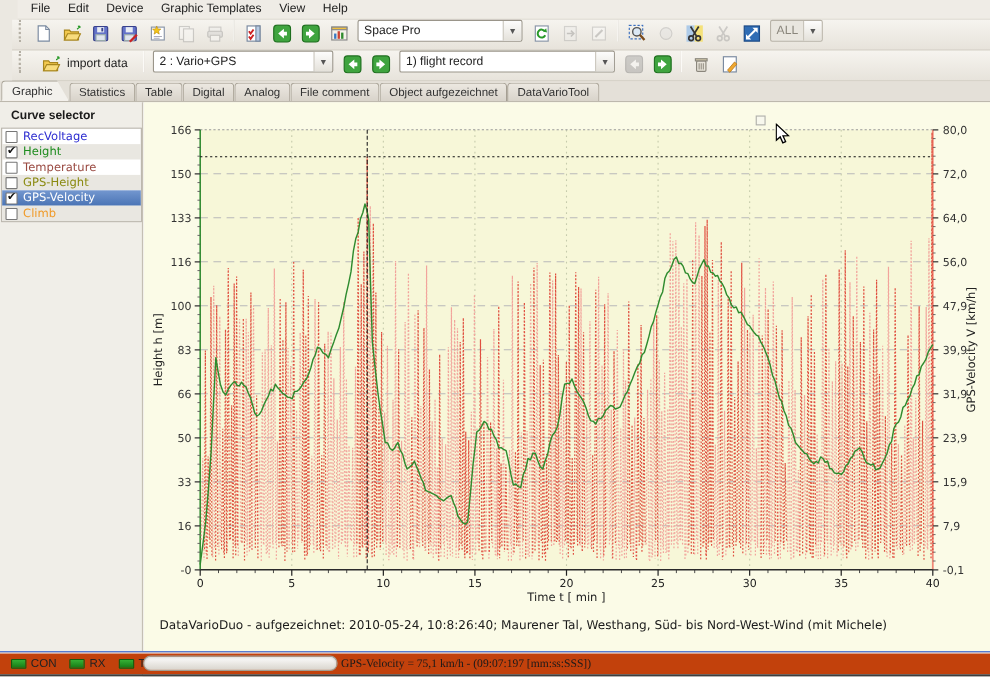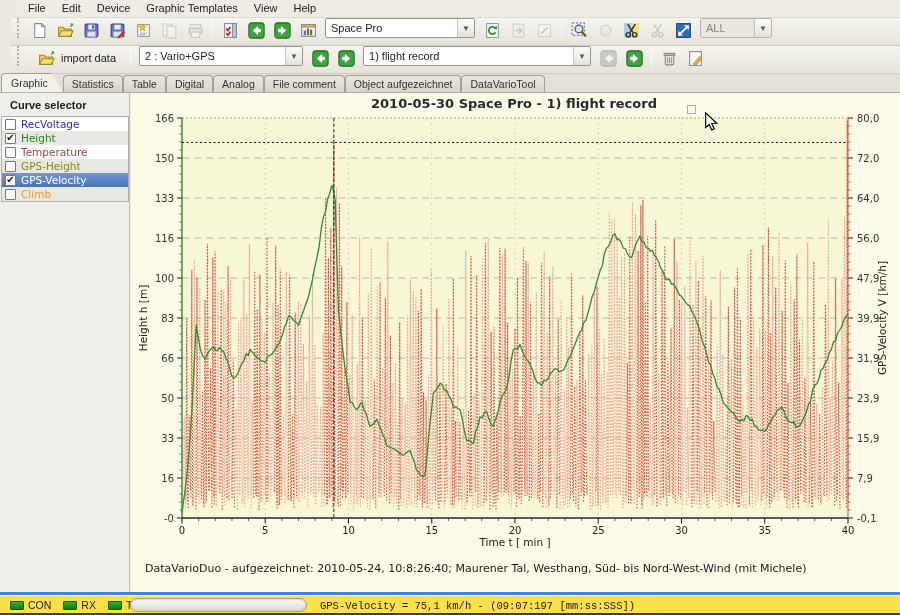--- a/index.html
+++ b/index.html
@@ -46,28 +46,28 @@
   .cbx{width:11px;height:11px;background:#fff;border:1px solid #777;border-radius:1px;margin-right:5px;
     display:flex;align-items:center;justify-content:center;font-size:10px;line-height:10px;color:#111;flex:0 0 auto}
   .chartpanel{position:absolute;left:131px;top:0;width:769px;height:499px;background:#fbfbe7}
   .ctitle{position:absolute;left:50px;top:3px;width:666px;text-align:center;font-family:"DejaVu Sans",sans-serif;
     font-size:13px;font-weight:bold;color:#2a2a2a}
   #chartsvg{position:absolute;left:0;top:0;font-family:"DejaVu Sans",sans-serif}
   .cfooter{position:absolute;left:14px;top:469px;font-family:"DejaVu Sans",sans-serif;font-size:11px;color:#1a1a1a;white-space:nowrap}
   .float-square{position:absolute;left:556px;top:12px;width:9px;height:9px;border:1px solid #b0b0a8;background:#f8f8ee}
   .cursor{position:absolute;left:574px;top:19px;z-index:5}
   
-  .statusbar{position:absolute;left:0;top:592px;width:100%;height:21px;background:#fde047;
-    border-top:3px solid #3b82f6;box-shadow:inset 0 1px 0 #fbfaf7}
+  .statusbar{position:absolute;left:0;top:592px;width:100%;height:21px;background:#c2410c;
+    border-top:1px solid #3b82f6;box-shadow:inset 0 1px 0 #fbfaf7}
   .leds{position:absolute;left:10px;top:4px;display:flex;align-items:center}
   .led{width:14px;height:9px;background:linear-gradient(#35b035,#157a15);border:1px solid #0f5c0f;border-radius:1px;margin-right:4px}
   .ledlab{margin-right:12px;font-size:10.5px;color:#222}
   .pbar{position:absolute;left:130px;top:3px;width:177px;height:14px;border:1px solid #a39e93;border-radius:7px;
     background:linear-gradient(#fdfdfd,#d9d5cd);box-shadow:inset 0 1px 2px rgba(0,0,0,.15)}
-  .smsg{position:absolute;left:320px;top:5px;font-size:10.5px;color:#1a1a1a;font-family:Liberation Mono, monospace}
+  .smsg{position:absolute;left:310px;top:5px;font-size:10.5px;color:#1a1a1a;font-family:Liberation Serif, serif}
   .winedge{position:absolute;left:0;bottom:0;width:100%;height:2px;background:#3e3e3e}
 </style>
 </head>
 <body>
 
 <div id="window">
   <div class="menubar">
       <div class="menu-item">File</div>
       <div class="menu-item">Edit</div>
       <div class="menu-item">Device</div>
@@ -257,21 +257,21 @@
           <span class="icn">
             <svg viewBox="0 0 16 16" xmlns="http://www.w3.org/2000/svg">
               <rect x="1.5" y="1.5" width="13" height="13" fill="#2f6db5" stroke="#1d4a85"></rect>
               <line x1="5" y1="11" x2="11" y2="5" stroke="#fff" stroke-width="1.8"></line>
               <polygon points="3,13 3,8.5 7.5,13" fill="#fff"></polygon>
               <polygon points="13,3 8.5,3 13,7.5" fill="#fff"></polygon>
             </svg>
           </span>
         </div>
       </div>
-    <div class="combo disabled" style="width:72px">
+    <div class="combo disabled" style="width:48px">
       <span class="cval">ALL</span>
       <span class="carr">▼</span>
     </div>
   </div>
 
   <div class="toolbar" id="tb2">
     <div class="grip"></div>
     <div class="impbtn">
       <span class="icn">
           <svg viewBox="0 0 16 16" xmlns="http://www.w3.org/2000/svg">
@@ -298,21 +298,21 @@
         </div>
         <div class="tbtn">
           <span class="icn">
             <svg viewBox="0 0 16 16" xmlns="http://www.w3.org/2000/svg">
               <rect x="0.8" y="0.8" width="14.4" height="14.4" rx="3" fill="#3fa43f" stroke="#1e6e1e"></rect>
               <path d="M6.5 3.8L11.4 8l-4.9 4.2V9.6H3.9V6.4h2.6z" fill="#fff"></path>
             </svg>
           </span>
         </div>
       </div>
-    <div class="combo" style="width:228px">
+    <div class="combo" style="width:196px">
       <span class="cval">1) flight record</span>
       <span class="carr">▼</span>
     </div>
     <div class="tgroup">
         <div class="tbtn disabled">
           <span class="icn">
             <svg viewBox="0 0 16 16" xmlns="http://www.w3.org/2000/svg">
               <rect x="0.8" y="0.8" width="14.4" height="14.4" rx="3" fill="#3fa43f" stroke="#1e6e1e"></rect>
               <path d="M9.5 3.8L4.6 8l4.9 4.2V9.6h2.6V6.4H9.5z" fill="#fff"></path>
             </svg>
@@ -386,21 +386,20 @@
             <span class="cbx">✔</span>
             <span style="color: rgb(255, 255, 255);">GPS-Velocity</span>
           </div>
           <div class="crow stripe">
             <span class="cbx"></span>
             <span style="color: rgb(240, 154, 40);">Climb</span>
           </div>
         </div>
     </div>
     <div class="chartpanel">
-      <div class="ctitle">2010-05-30 Space Pro - 1) flight record</div>
       <svg id="chartsvg" width="769" height="465">
           <rect x="51" y="25" width="666" height="400" fill="#f7f7d8"></rect>
           <line x1="51" y1="65" x2="717" y2="65" stroke="#b9b9b9" stroke-dasharray="7 5" stroke-width="1"></line>
           <line x1="51" y1="105" x2="717" y2="105" stroke="#b9b9b9" stroke-dasharray="7 5" stroke-width="1"></line>
           <line x1="51" y1="145" x2="717" y2="145" stroke="#b9b9b9" stroke-dasharray="7 5" stroke-width="1"></line>
           <line x1="51" y1="185" x2="717" y2="185" stroke="#b9b9b9" stroke-dasharray="7 5" stroke-width="1"></line>
           <line x1="51" y1="225" x2="717" y2="225" stroke="#b9b9b9" stroke-dasharray="7 5" stroke-width="1"></line>
           <line x1="51" y1="265" x2="717" y2="265" stroke="#b9b9b9" stroke-dasharray="7 5" stroke-width="1"></line>
           <line x1="51" y1="305" x2="717" y2="305" stroke="#b9b9b9" stroke-dasharray="7 5" stroke-width="1"></line>
           <line x1="51" y1="345" x2="717" y2="345" stroke="#b9b9b9" stroke-dasharray="7 5" stroke-width="1"></line>

